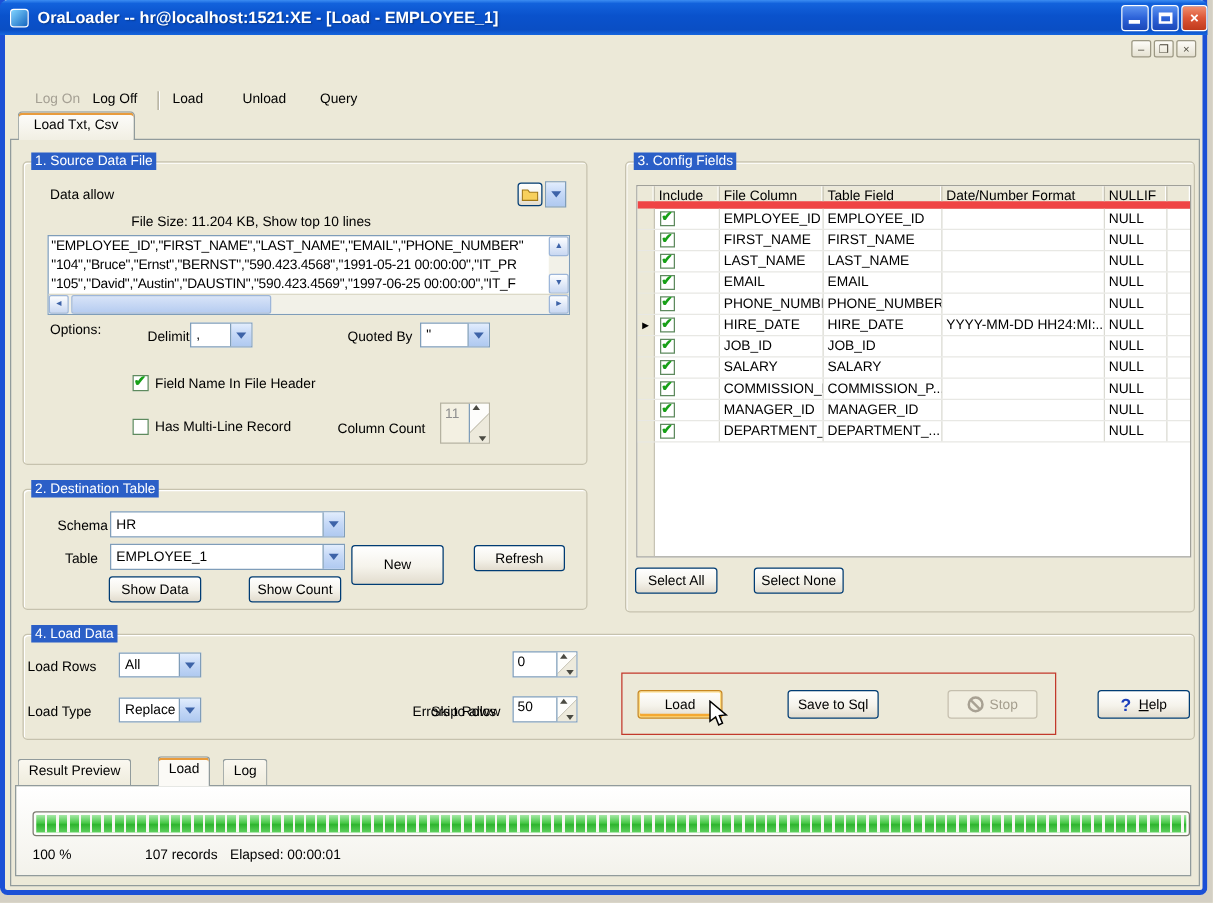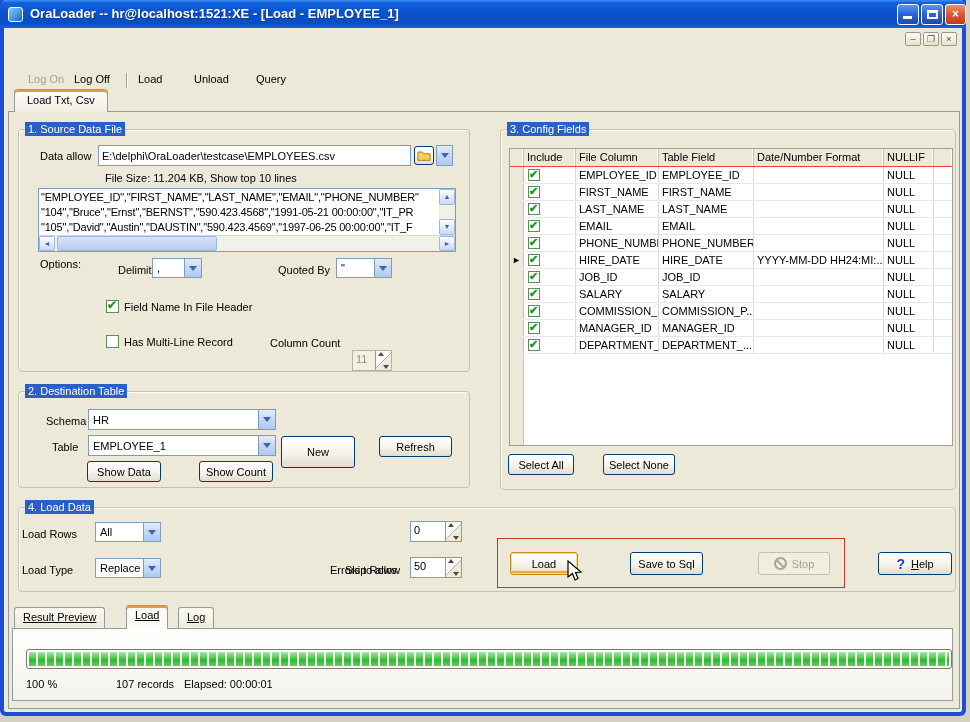--- a/index.html
+++ b/index.html
@@ -101,39 +101,39 @@
   .preview-line { white-space:nowrap; font-size:11px; line-height:15px; letter-spacing:-0.2px; }
   .vscroll { position:absolute; right:0; top:0; width:16px; height:46px; background:#F2F1E8; }
   .hscroll { position:absolute; left:0; bottom:0; right:0; height:16px; background:#F2F1E8; border-top:1px solid #DCD9C8; }
   .scr-btn { position:absolute; width:16px; height:16px; background:linear-gradient(180deg,#FDFEFF,#C9D8F2);
              border:1px solid #9DB6DA; border-radius:2px; color:#3D63A8; font-size:7px; text-align:center; line-height:14px; }
   .scr-thumb { position:absolute; background:linear-gradient(180deg,#D8E4F8,#B6CCF0); border:1px solid #9DB6DA; border-radius:2px; }
 
   
   .grid { position:absolute; left:8px; top:18px; width:444px; height:298px; background:#fff; border:1px solid #A0A099; overflow:hidden; }
   .grid-ind-strip { position:absolute; left:0; top:0; bottom:0; width:14px; background:#ECE9D8; border-right:1px solid #C6C3B4; }
-  .grid-header { position:absolute; left:0; top:0; right:0; height:18px; background:#ECE9D8; border-bottom:1px solid #ef4444; display:flex; }
+  .grid-header { position:absolute; left:0; top:0; right:0; height:18px; background:#ECE9D8; border-bottom:6px solid #ef4444; display:flex; }
   .gh-cell { padding:2px 3px; border-right:1px solid #C6C3B4; box-shadow:inset -1px 0 0 #fff; white-space:nowrap; overflow:hidden; }
   .grid-rows { position:absolute; left:0; top:18px; right:0; }
   .g-row { display:flex; height:17px; border-bottom:1px solid #E8E8E4; }
   .g-ind { width:14px; background:#ECE9D8; border-right:1px solid #C6C3B4; font-size:9px; line-height:16px; color:#000; text-align:center; }
   .g-cell { padding:1px 3px; border-right:1px solid #DADAD2; white-space:nowrap; overflow:hidden; line-height:14px; }
   .g-check { display:flex; align-items:center; justify-content:flex-start; padding-left:4px; }
   .gcb { position:relative; width:12px; height:12px; background:#fff; border:1px solid #5E8A5E; }
   .gcb .mark { position:absolute; left:0; top:-3px; color:#17A017; font-size:11px; font-weight:bold; }
 
   
   .red-rect { position:absolute; left:497px; top:538px; width:348px; height:50px; border:1px solid #C2392B; }
   .stop-icon { display:inline-block; width:13px; height:13px; border:2px solid #A8A193; border-radius:50%; position:relative; margin-right:5px; }
   .stop-icon::after { content:""; position:absolute; left:-1px; top:4px; width:11px; height:2px; background:#A8A193; transform:rotate(45deg); }
   .help-q { color:#1B3FBB; font-weight:bold; font-size:14px; margin-right:6px; }
 
   
   .btab { position:absolute; border:1px solid #919B9C; border-bottom:none; border-radius:3px 3px 0 0;
-          padding:3px 8px 0 8px; background:linear-gradient(180deg,#FAF8F0,#EFECDD); height:21px; top:607px;text-decoration:underline; }
+          padding:3px 8px 0 8px; background:linear-gradient(180deg,#FAF8F0,#EFECDD); height:21px; top:607px; }
   .btab.active { top:605px; height:24px; background:#FBFAF6; box-shadow:inset 0 2px 0 #E89B3C; z-index:2; }
   .bottom-panel { position:absolute; left:12px; top:628px; width:941px; height:73px;
                   background:linear-gradient(180deg,#FFFFFF,#F3F2EB); border:1px solid #919B9C; }
   .progress { position:absolute; left:13px; top:20px; width:926px; height:20px; border:1px solid #7A7A6E; border-radius:3px; padding:2px; background:#FDFDFA; }
   .progress .fill { height:100%; width:100%;
       background-image:repeating-linear-gradient(90deg, transparent 0 7px, #F7F7F2 7px 9px),
                        linear-gradient(180deg,#A6E8A6 0%,#49C949 45%,#2FB52F 55%,#5FD05F 100%); }
   .status-item { position:absolute; top:49px; white-space:nowrap; }
 
   
@@ -171,21 +171,20 @@
       <span class="tb-sep" style="left: 116px;"></span>
     </div>
 
   <div class="tabpage"></div>
   <div class="tab-top">Load Txt, Csv</div>
 
   <div class="group" id="sec1">
     <div class="group-title">1. Source Data File</div>
   </div>
   <div class="lbl" style="left:40px; top:150px;">Data allow</div>
-  <input class="field" style="left: 98px; top: 145px; width: 313px; height: 21px;" readonly="" value="E:\delphi\OraLoader\testcase\EMPLOYEES.csv">
   <div class="btn" style="left:414px; top:146px; width:20px; height:19px;">
     <svg width="14" height="11" viewBox="0 0 16 12">
       <path d="M1 2 h5 l1.5 2 H15 v7.5 H1 Z" fill="#F7D05C" stroke="#A07818" stroke-width="1"></path>
     </svg>
   </div>
   <div class="combo" style="left:436px; top:145px; width:17px; height:21px;">
     <span class="cbtn" style="border-left:none; width:15px;">
         <span class="chev"></span>
       </span>
   </div>
@@ -225,21 +224,21 @@
   </div>
 
   <div class="cb" style="left:106px; top:300px;">
     <span class="mark">✔</span>
   </div>
   <div class="lbl" style="left:124px; top:301px;">Field Name In File Header</div>
 
   <div class="cb" style="left:106px; top:335px;"></div>
   <div class="lbl" style="left:124px; top:336px;">Has Multi-Line Record</div>
   <div class="lbl" style="left:270px; top:337px;">Column Count</div>
-  <div class="spin disabled" style="left:352px; top:350px; width:40px; height:21px;">
+  <div class="spin disabled" style="left:352px; top:322px; width:40px; height:33px;">
     <span class="sval">11</span>
     <span class="spinbtn">
         <span class="up"></span>
         <span class="dn"></span>
       </span>
   </div>
 
   <div class="group" id="sec2">
     <div class="group-title">2. Destination Table</div>
   </div>

